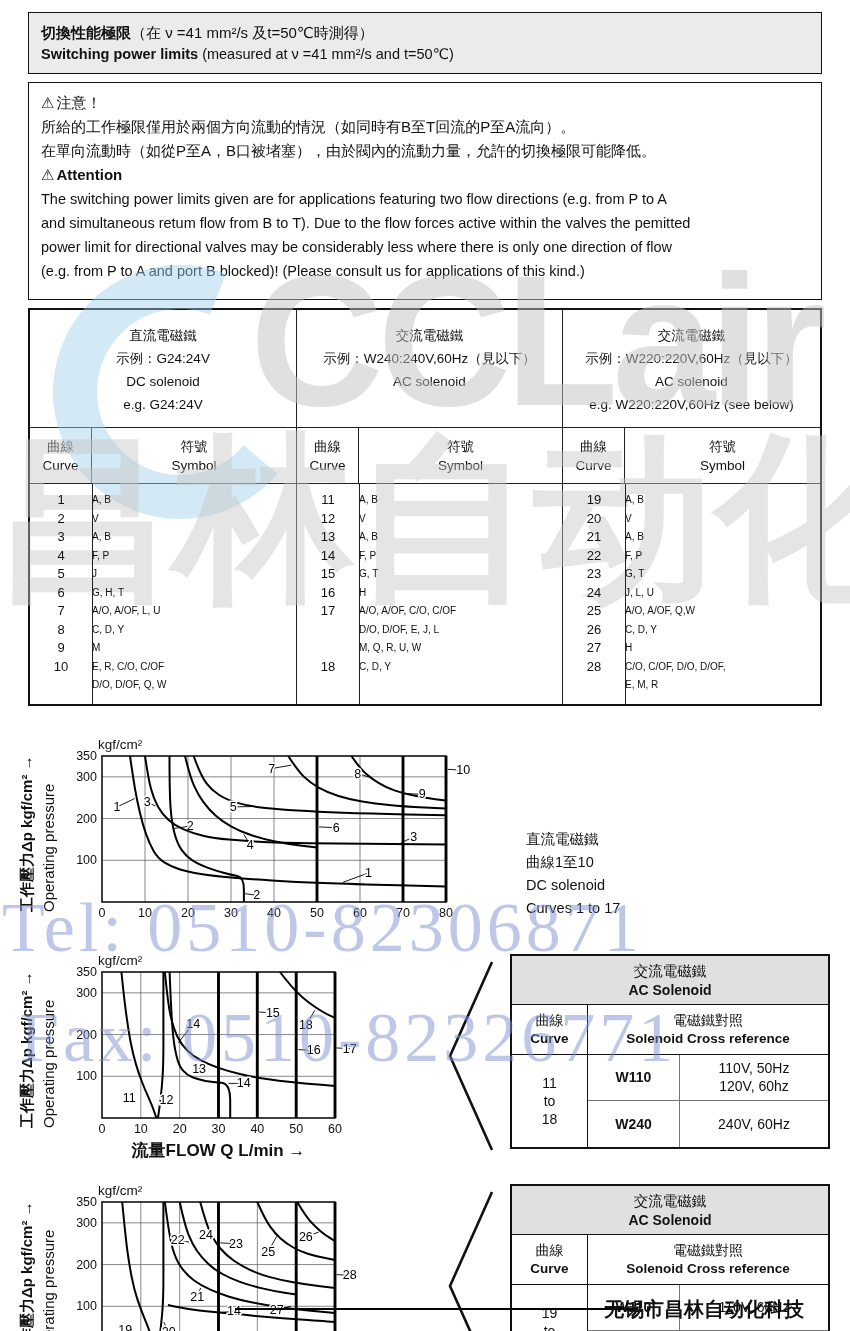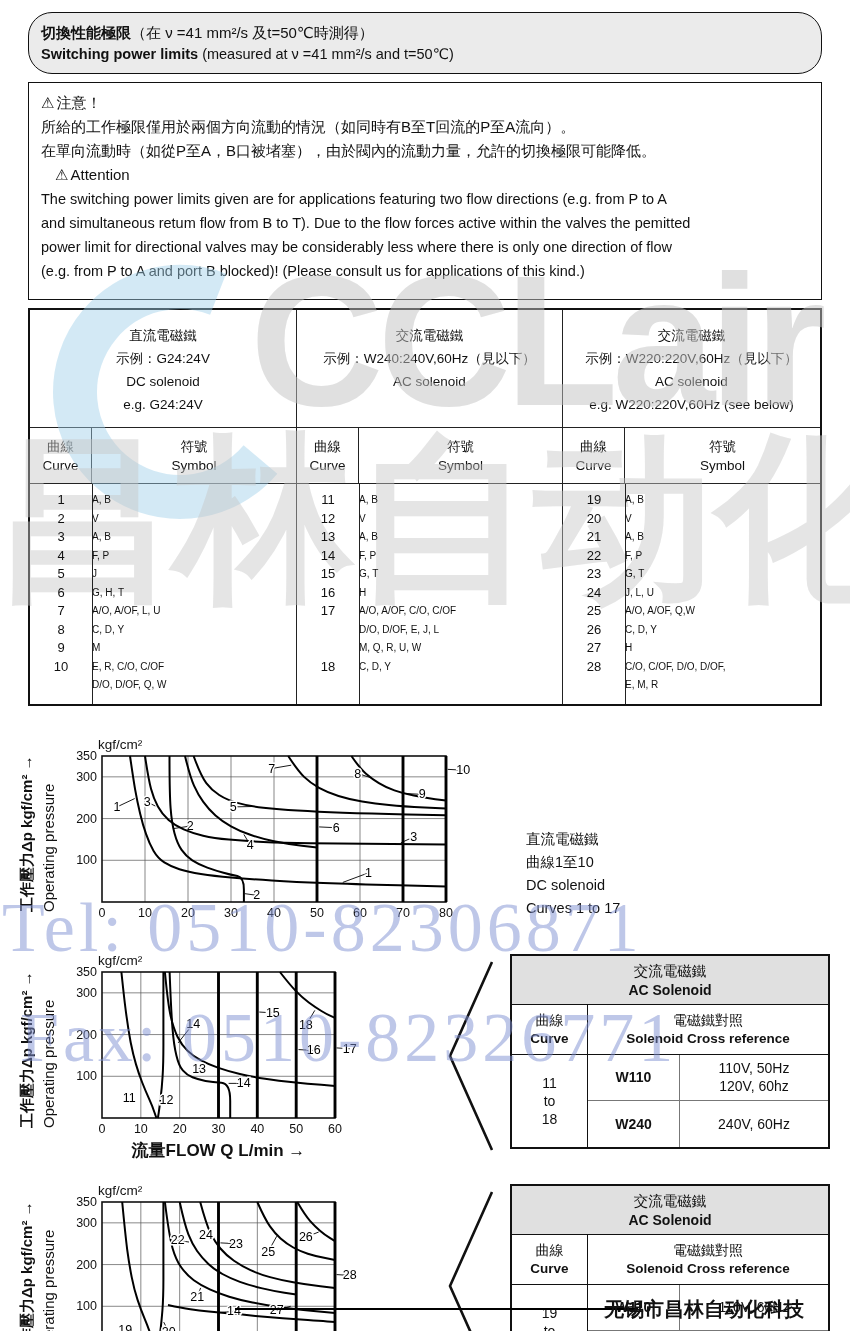--- a/index.html
+++ b/index.html
@@ -1,25 +1,25 @@
 <!DOCTYPE html>
 <html><head>
 <meta charset="utf-8">
 <style>
   html,body{margin:0;padding:0;}
   body{width:850px;height:1331px;position:relative;overflow:hidden;background:#fff;
        font-family:"Liberation Sans","DejaVu Sans",sans-serif;color:#111;}
   .box{margin-left:28px;width:794px;box-sizing:border-box;border:1.6px solid #111;}
-  .titlebox{margin-top:12px;background:#ebebeb;padding:9px 12px 8px 12px;border-radius:24px;}
+  .titlebox{margin-top:12px;background:#ebebeb;padding:9px 12px 8px 12px;}
   .titlebox .t-zh{font-size:15px;line-height:22px;}
   .titlebox .t-en{font-size:14.5px;line-height:21px;}
   .b{font-weight:bold;}
   .attnbox{margin-top:8px;background:#fff;padding:8px 12px 16px 12px;}
   .attn-line{font-size:15px;line-height:24px;}
-  .attn-en-title{font-size:15px;font-weight:normal;line-height:24px;margin-left:14px;}
+  .attn-en-title{font-size:15px;font-weight:bold;line-height:24px;}
   .attn-en-body{font-size:14.5px;line-height:24px;white-space:pre-line;}
   .wicon{font-size:15px;margin-right:2px;}
   
   .maintable{margin-top:8px;margin-left:28px;width:794px;box-sizing:border-box;
              border:2px solid #111;display:grid;grid-template-columns:1fr 1fr 0.97fr;background:transparent;}
   .tgroup{display:flex;flex-direction:column;}
   .tgroup + .tgroup{border-left:1.4px solid #222;}
   .ghead{height:118px;border-bottom:1.3px solid #222;text-align:center;padding-top:14px;box-sizing:border-box;
          font-size:13.5px;line-height:23px;}
   .gsub{height:56px;border-bottom:1.3px solid #222;display:grid;grid-template-columns:62px 1fr;box-sizing:border-box;}

